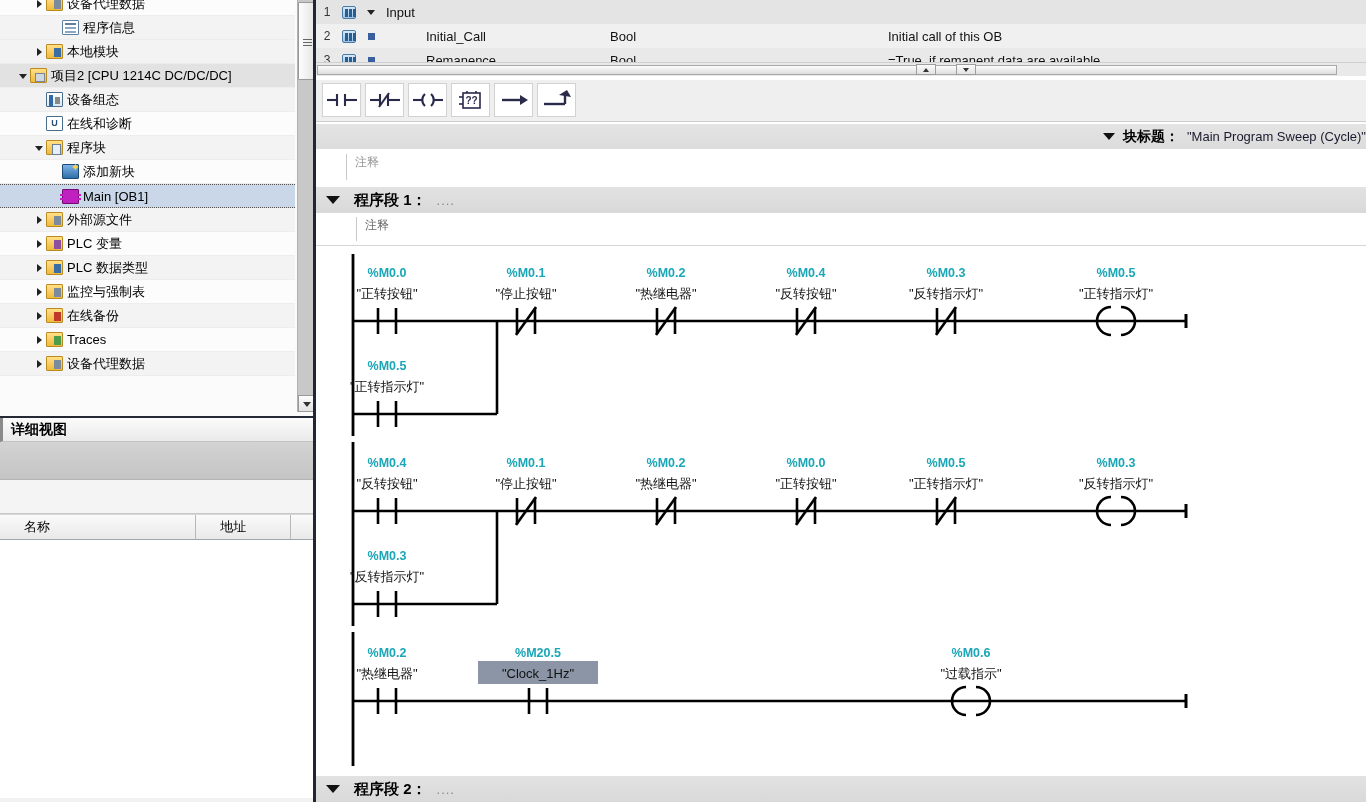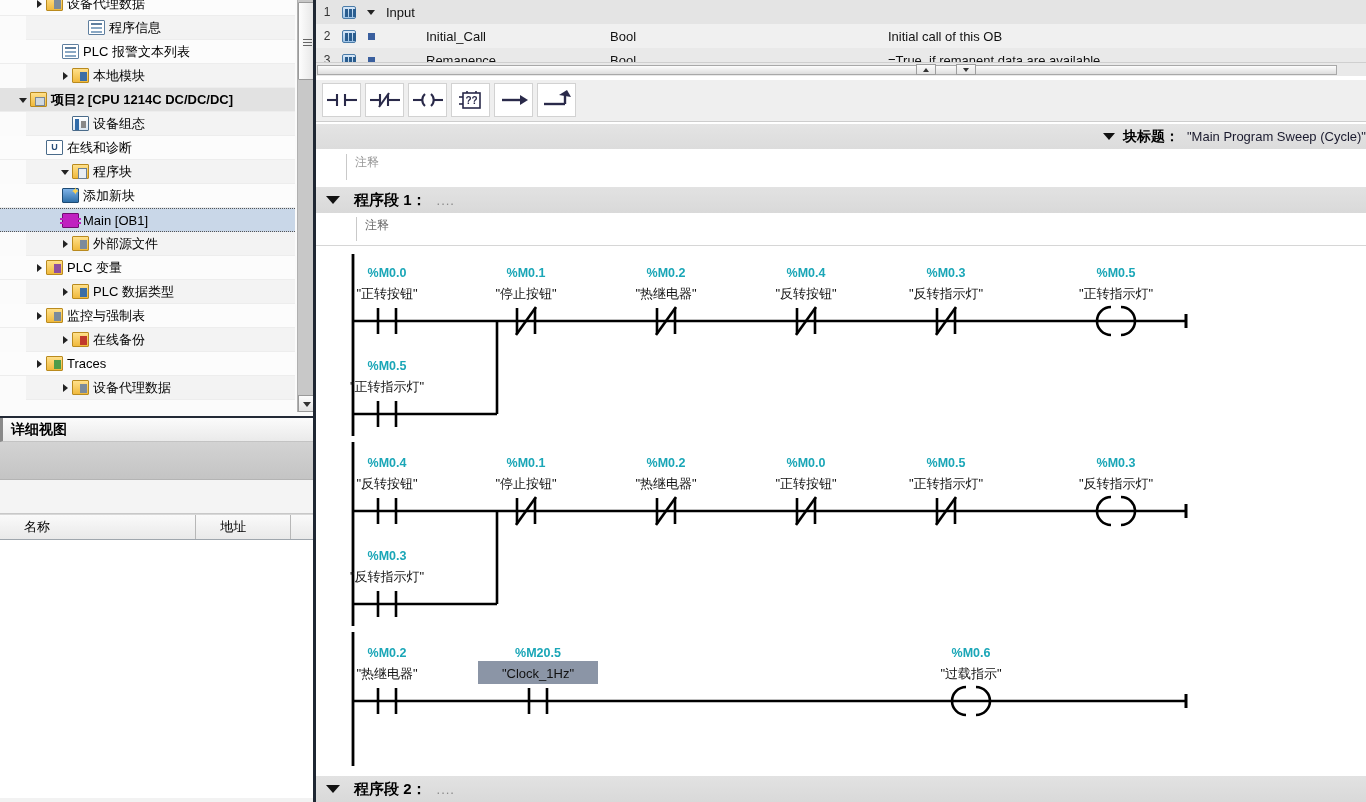--- a/index.html
+++ b/index.html
@@ -31,27 +31,27 @@
   }
   .tree-row {
     position: relative;
     height: 24px;
     display: flex; align-items: center;
     font-size: 13px; color: #000;
     border-bottom: 1px solid #ededed;
     background: #fcfcfc;
     white-space: nowrap;
   }
-  .tree-row.alt { background: #f3f3f3; margin-left: 26px; }
+  .tree-row.alt { background: #f3f3f3; }
   .tree-row.sel {
     background: #c9d7e8;
     border-top: 1px dotted #555;
     border-bottom: 1px dotted #555;
   }
-  .tree-row.bold { font-weight: bold; background: #e2e2e2; }
+  .tree-row.bold { font-weight: normal; background: #e2e2e2; }
   .arrow {
     width: 12px; height: 12px; margin-left: 2px;
     flex: 0 0 12px;
     position: relative;
   }
   .arrow.right::before {
     content: ""; position: absolute; left: 3px; top: 2px;
     border-left: 5px solid #222;
     border-top: 4px solid transparent;
     border-bottom: 4px solid transparent;
@@ -272,26 +272,20 @@
             <div class="arrow right"></div>
             <div class="tico ico-folder gray"></div>
             <span class="tlabel">设备代理数据</span>
           </div>
           <div class="tree-row alt">
             <div style="width: 48px; flex: 0 0 48px;"></div>
             <div class="arrow "></div>
             <div class="tico ico-doc"></div>
             <span class="tlabel">程序信息</span>
           </div>
-          <div class="tree-row">
-            <div style="width: 48px; flex: 0 0 48px;"></div>
-            <div class="arrow "></div>
-            <div class="tico ico-doc"></div>
-            <span class="tlabel">PLC 报警文本列表</span>
-          </div>
           <div class="tree-row alt">
             <div style="width: 32px; flex: 0 0 32px;"></div>
             <div class="arrow right"></div>
             <div class="tico ico-folder blue"></div>
             <span class="tlabel">本地模块</span>
           </div>
           <div class="tree-row bold">
             <div style="width: 16px; flex: 0 0 16px;"></div>
             <div class="arrow down"></div>
             <div class="tico ico-plcblk"></div>

